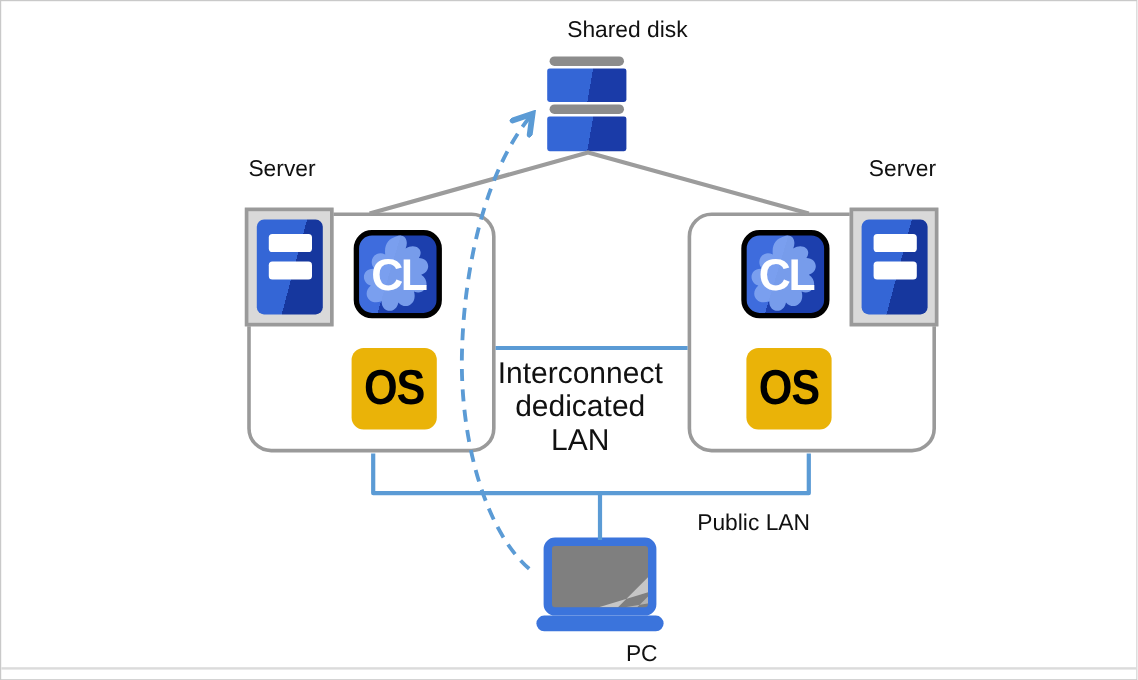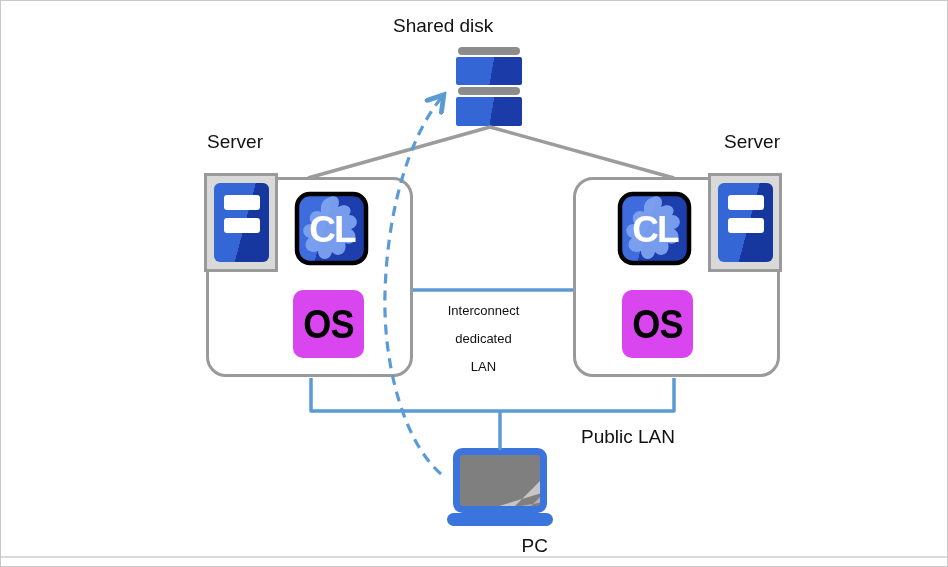--- a/index.html
+++ b/index.html
@@ -22,28 +22,28 @@
   .tower-wrap{position:absolute;width:74px;height:99px;background:#d9d9d9;
     border:3px solid #9a9a9a;box-sizing:border-box;z-index:3;}
   .tower{position:absolute;left:7px;top:7px;width:55px;height:79px;border-radius:6px;
     background:linear-gradient(105deg,#3466d6 55%,#16379e 55%);}
   .tower-slot{position:absolute;left:10px;width:36px;height:15px;border-radius:3px;background:#ffffff;}
 
   
   .cl-icon{position:absolute;width:75px;height:79px;z-index:4;}
 
   
-  .os-badge{position:absolute;width:71px;height:68px;border-radius:10px;background:#d946ef;
+  .os-badge{position:absolute;width:71px;height:68px;border-radius:10px;background:#eab308;
     display:flex;align-items:center;justify-content:center;z-index:4;}
   .os-badge span{font-size:38px;font-weight:bold;color:#000;letter-spacing:-1px;
     transform:scale(0.95,1.08);}
 
   
   .ic-text{position:absolute;left:412px;top:296px;width:141px;text-align:center;
-    color:#111;font-size:13px;line-height:28px;z-index:3;}
+    color:#111;font-size:25px;line-height:28px;z-index:3;}
 
   
   .laptop{position:absolute;left:440px;top:441px;z-index:3;}
 
   .divider{position:absolute;left:0;top:555px;width:948px;height:2px;background:#dbdbdb;}
 
   svg.overlay{position:absolute;left:0;top:0;z-index:5;pointer-events:none;}
   svg{display:block;}
 </style>
 </head>
@@ -56,21 +56,21 @@
       <linearGradient id="clgrad" x1="0%" y1="0%" x2="100%" y2="30%">
         <stop offset="50%" stop-color="#3e6cdd"></stop>
         <stop offset="50%" stop-color="#1c3fad"></stop>
       </linearGradient>
       <marker id="arrowhead" viewBox="0 0 12 12" refX="8.5" refY="6" markerWidth="7" markerHeight="7" orient="auto">
         <path d="M2,1 L10,6 L2,11" fill="none" stroke="#5b9bd5" stroke-width="2.6" stroke-linecap="round"></path>
       </marker>
     </defs>
   </svg>
 
-  <div class="lbl" style="left:392px;top:13px;width:160px;text-align:left;">Shared disk</div>
+  <div class="lbl" style="left:412px;top:13px;width:160px;text-align:right;">Shared disk</div>
 
   <div class="lbl" style="left:206px;top:129px;">Server</div>
 
   <div class="lbl" style="left:659px;top:129px;width:120px;text-align:right;">Server</div>
 
   <div class="lbl" style="left:580px;top:424px;">Public LAN</div>
 
   <div class="lbl" style="left:452px;top:533px;width:95px;text-align:right;">PC</div>
 
   <div class="ic-text">

